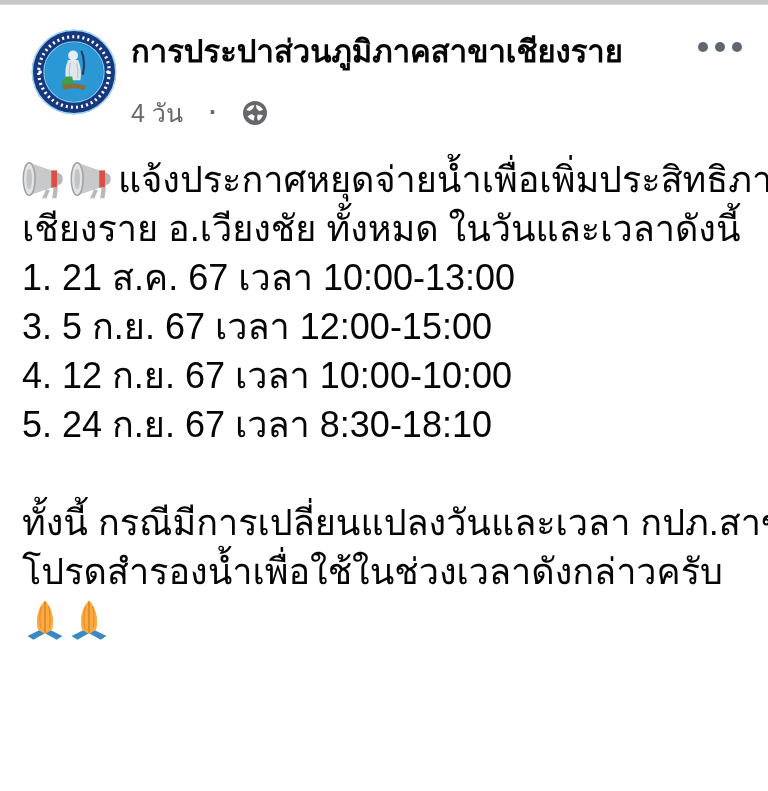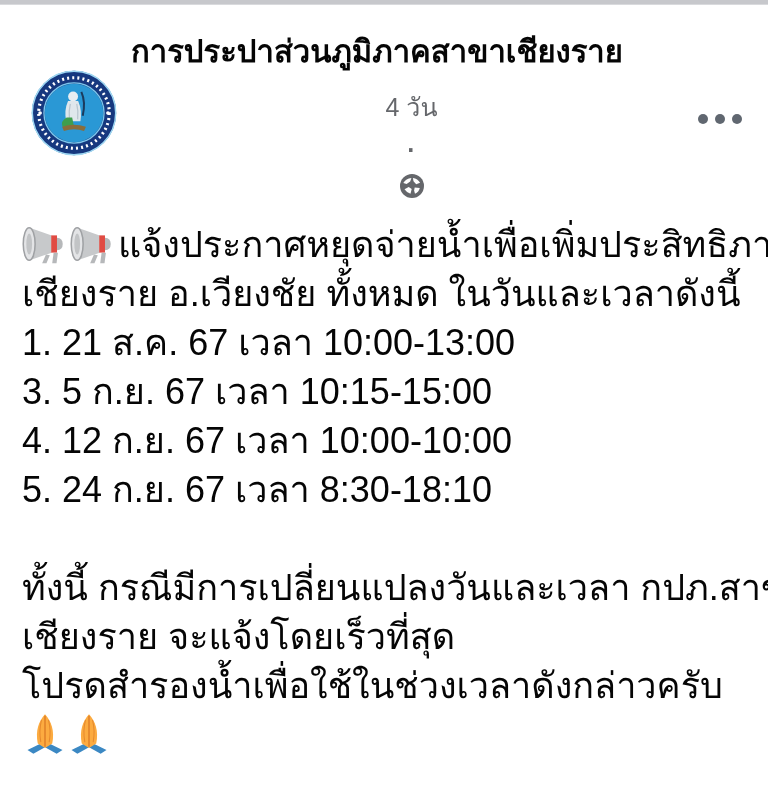--- a/index.html
+++ b/index.html
@@ -1,28 +1,28 @@
 <!DOCTYPE html>
 <html><head>
 <meta charset="utf-8">
 <style>
   * { margin:0; padding:0; box-sizing:border-box; }
   html,body { width:768px; height:791px; background:#ffffff; overflow:hidden;
               font-family:"Liberation Sans","DejaVu Sans",sans-serif; }
   .top-strip { width:100%; height:5px; background:#c7c8cc;
                border-bottom:1px solid #d9dadd; }
   
-  .post-header { display:flex; align-items:center; padding:23px 24px 0 30px; }
+  .post-header { display:flex; align-items:flex-start; padding:23px 24px 0 30px; }
   .avatar { width:88px; height:88px; border-radius:50%; overflow:hidden; flex:0 0 auto; cursor:pointer; }
   .avatar svg { width:88px; height:88px; display:block; }
   .head-info { margin-left:13px; flex:1 1 auto; min-width:0; }
   .page-name { font-size:31px; font-weight:700; color:#050505; line-height:1.45;
                margin-top:2px; white-space:nowrap; cursor:pointer; }
-  .meta { display:flex; align-items:center; gap:9px; margin-top:12px;
-          font-size:25px; color:#65676b;flex-direction:column; }
+  .meta { display:flex; align-items:center; gap:26px; margin-top:18px;
+          font-size:25px; color:#65676b; }
   .meta .sep { color:#65676b; font-weight:700; }
   .meta .globe { width:24px; height:24px; display:block; }
   .menu-btn { flex:0 0 auto; padding:12px 0 0 4px; cursor:pointer; }
   .menu-btn svg { width:48px; height:14px; display:block; }
   
   .content { padding:22px 22px 0 22px; font-size:36px; color:#050505; }
   .line { line-height:49px; white-space:nowrap; }
   .line.blank { height:49px; }
   .emoji { vertical-align:-7px; }
   .emoji.mega { width:46px; height:40px; margin-right:2px; }
@@ -112,38 +112,35 @@
       </svg><span>แจ้งประกาศหยุดจ่ายน้ำเพื่อเพิ่มประสิทธิภาพ</span>
   </div>
   <div class="line">
     <span>เชียงราย อ.เวียงชัย ทั้งหมด ในวันและเวลาดังนี้</span>
   </div>
 
   <div class="line">
     <span>1. 21 ส.ค. 67 เวลา 10:00-13:00</span>
   </div>
   <div class="line">
-    <span>3. 5 ก.ย. 67 เวลา 10:15-15:00</span>
+    <span>3. 5 ก.ย. 67 เวลา 12:00-15:00</span>
   </div>
   <div class="line">
     <span>4. 12 ก.ย. 67 เวลา 10:00-10:00</span>
   </div>
   <div class="line">
     <span>5. 24 ก.ย. 67 เวลา 8:30-18:10</span>
   </div>
 
   <div class="line blank"></div>
 
   <div class="line">
     <span>ทั้งนี้ กรณีมีการเปลี่ยนแปลงวันและเวลา กปภ.สาขา</span>
   </div>
   <div class="line">
-    <span>เชียงราย จะแจ้งโดยเร็วที่สุด</span>
-  </div>
-  <div class="line">
     <span>โปรดสำรองน้ำเพื่อใช้ในช่วงเวลาดังกล่าวครับ</span>
   </div>
   <div class="line">
     <svg class="emoji pray">
         <use href="#sym-pray"></use>
       </svg><svg class="emoji pray">
         <use href="#sym-pray"></use>
       </svg>
   </div>
 </main>

